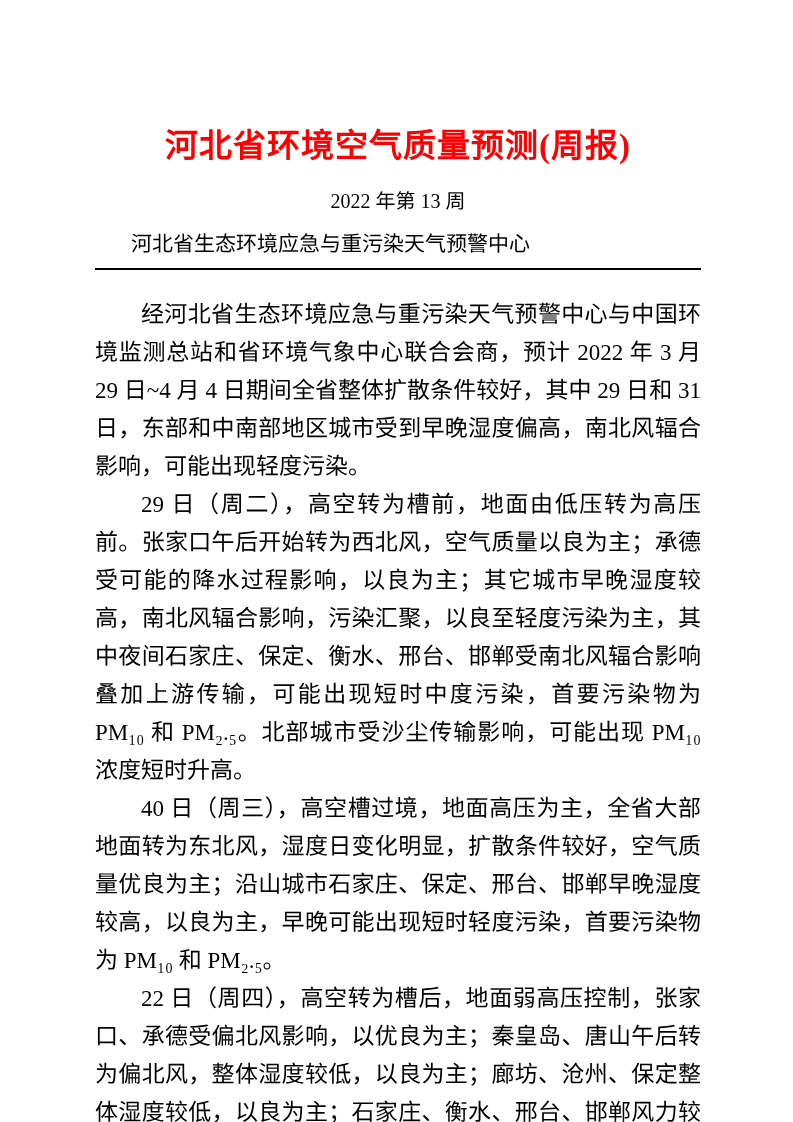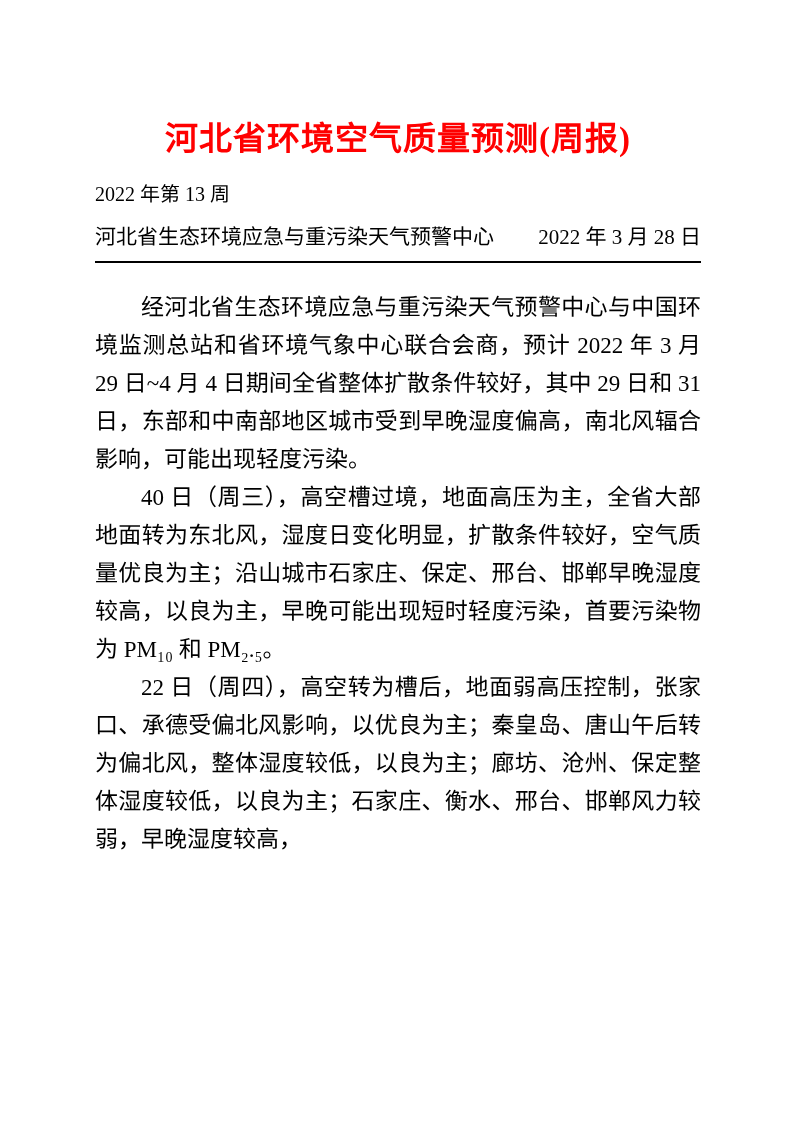--- a/index.html
+++ b/index.html
@@ -13,42 +13,44 @@
     height: 1122px;
     margin: 0 auto;
     background: #ffffff;
     box-sizing: border-box;
     padding: 112px 92px 0 95px;
     overflow: hidden;
     font-family: "Liberation Serif", "DejaVu Serif", serif;
     color: #000000;
   }
   .report-title {
-    margin: 5px;
+    margin: 12px;
     text-align: center;
     font-size: 33px;
     line-height: 45px;
     font-weight: bold;
     letter-spacing: 1px;
     color: #ff0000;
     white-space: nowrap;
   }
   .report-week {
     margin-top: 19px;
+    text-align: center;
     font-size: 20px;
     line-height: 26px;
   }
   .byline {
     margin-top: 16px;
     display: flex;
     justify-content: space-between;
     align-items: center;
     font-size: 21px;
     line-height: 28px;
     white-space: nowrap;
+    margin-left: 36px;
   }
   .header-rule {
     margin-top: 10px;
     border: none;
     border-top: 2px solid #000000;
     height: 0;
     width: 100%;
   }
   .body-text {
     margin-top: 26px;
@@ -66,24 +68,24 @@
 <body>
 
 <div class="page">
 
   <h1 class="report-title" style="color: rgb(255, 0, 0);">河北省环境空气质量预测(周报)</h1>
 
   <div class="report-week">2022 年第 13 周</div>
 
   <div class="byline">
     <span>河北省生态环境应急与重污染天气预警中心</span>
-    <span>2022 年 3 月 28 日</span>
   </div>
 
   <hr class="header-rule">
 
   <div class="body-text">
     <p>经河北省生态环境应急与重污染天气预警中心与中国环境监测总站和省环境气象中心联合会商，预计 2022 年 3 月 29 日~4 月 4 日期间全省整体扩散条件较好，其中 29 日和 31 日，东部和中南部地区城市受到早晚湿度偏高，南北风辐合影响，可能出现轻度污染。</p>
+    <p>29 日（周二），高空转为槽前，地面由低压转为高压前。张家口午后开始转为西北风，空气质量以良为主；承德受可能的降水过程影响，以良为主；其它城市早晚湿度较高，南北风辐合影响，污染汇聚，以良至轻度污染为主，其中夜间石家庄、保定、衡水、邢台、邯郸受南北风辐合影响叠加上游传输，可能出现短时中度污染，首要污染物为 PM₁₀ 和 PM₂.₅。北部城市受沙尘传输影响，可能出现 PM₁₀ 浓度短时升高。</p>
     <p>40 日（周三），高空槽过境，地面高压为主，全省大部地面转为东北风，湿度日变化明显，扩散条件较好，空气质量优良为主；沿山城市石家庄、保定、邢台、邯郸早晚湿度较高，以良为主，早晚可能出现短时轻度污染，首要污染物为 PM₁₀ 和 PM₂.₅。</p>
     <p>22 日（周四），高空转为槽后，地面弱高压控制，张家口、承德受偏北风影响，以优良为主；秦皇岛、唐山午后转为偏北风，整体湿度较低，以良为主；廊坊、沧州、保定整体湿度较低，以良为主；石家庄、衡水、邢台、邯郸风力较弱，早晚湿度较高，</p>
   </div>
 
 </div>
 
 </body></html>

